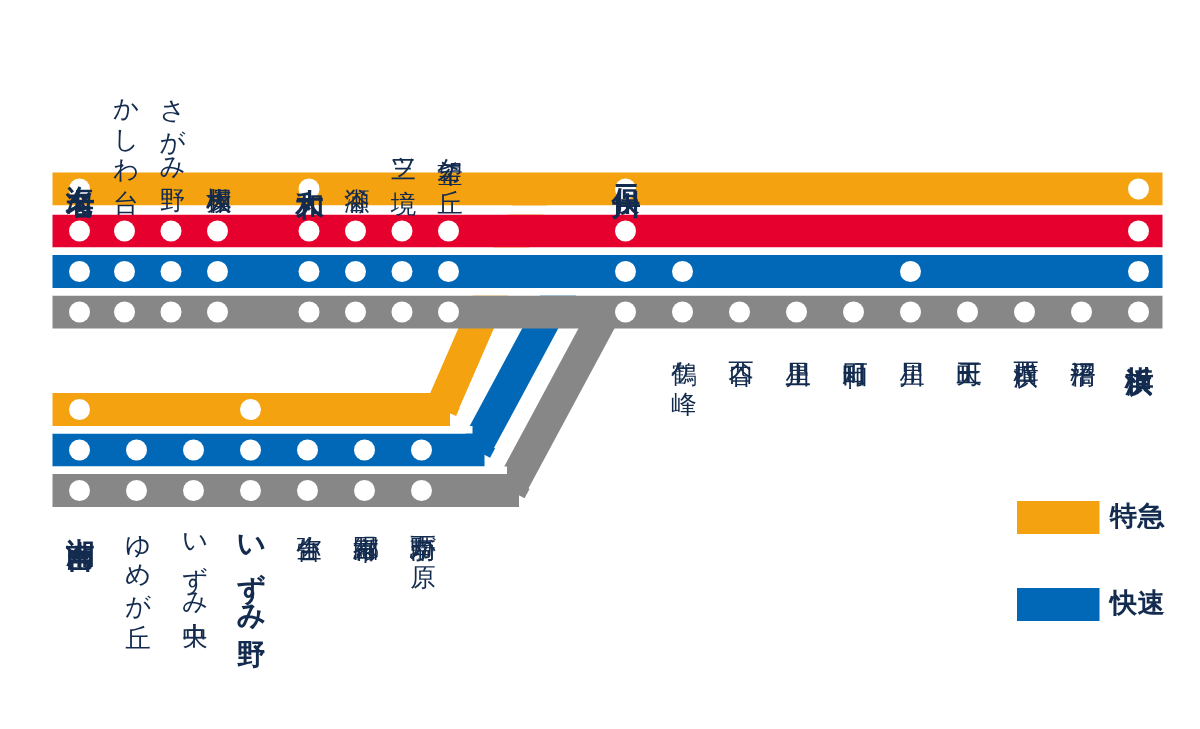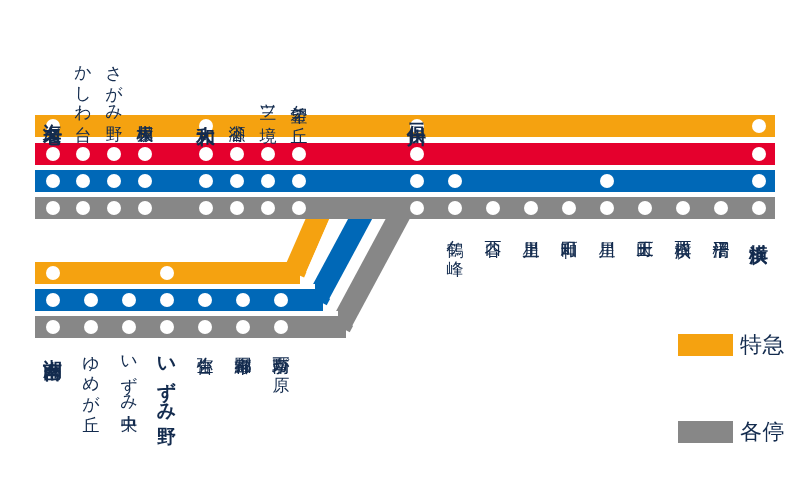--- a/index.html
+++ b/index.html
@@ -68,22 +68,22 @@
     top: 0;
     width: 55px;
     height: 22px;
   }
   .legend-text {
     position: absolute;
     left: 62px;
     top: 0px;
     height: 22px;
     line-height: 22px;
-    font-size: 22px;
-    font-weight: normal;
+    font-size: 18px;
+    font-weight: bold;
     color: #132B4E;
     white-space: nowrap;
     letter-spacing: 0.5px;
   }
 </style>
 </head>
 <body>
 
 <div id="stage">
 
@@ -214,19 +214,19 @@
       <div class="vlabel bottom" style="left: 205px; top: 344px;">弥生台</div>
       <div class="vlabel bottom" style="left: 243px; top: 344px;">緑園都市</div>
       <div class="vlabel bottom" style="left: 281px; top: 344px;">南万騎が原</div>
     </div>
 
   <div id="legend">
       <div class="legend-row" style="top: 0px;">
         <div class="legend-swatch" style="background: rgb(245, 162, 16);"></div>
         <div class="legend-text">特急</div>
       </div>
-      <div class="legend-row" style="top: 87px;">
-        <div class="legend-swatch" style="background: rgb(135, 135, 135);"></div>
-        <div class="legend-text">各停</div>
+      <div class="legend-row" style="top: 58px;">
+        <div class="legend-swatch" style="background: rgb(0, 104, 183);"></div>
+        <div class="legend-text">快速</div>
       </div>
     </div>
 
 </div>
 
 </body></html>

